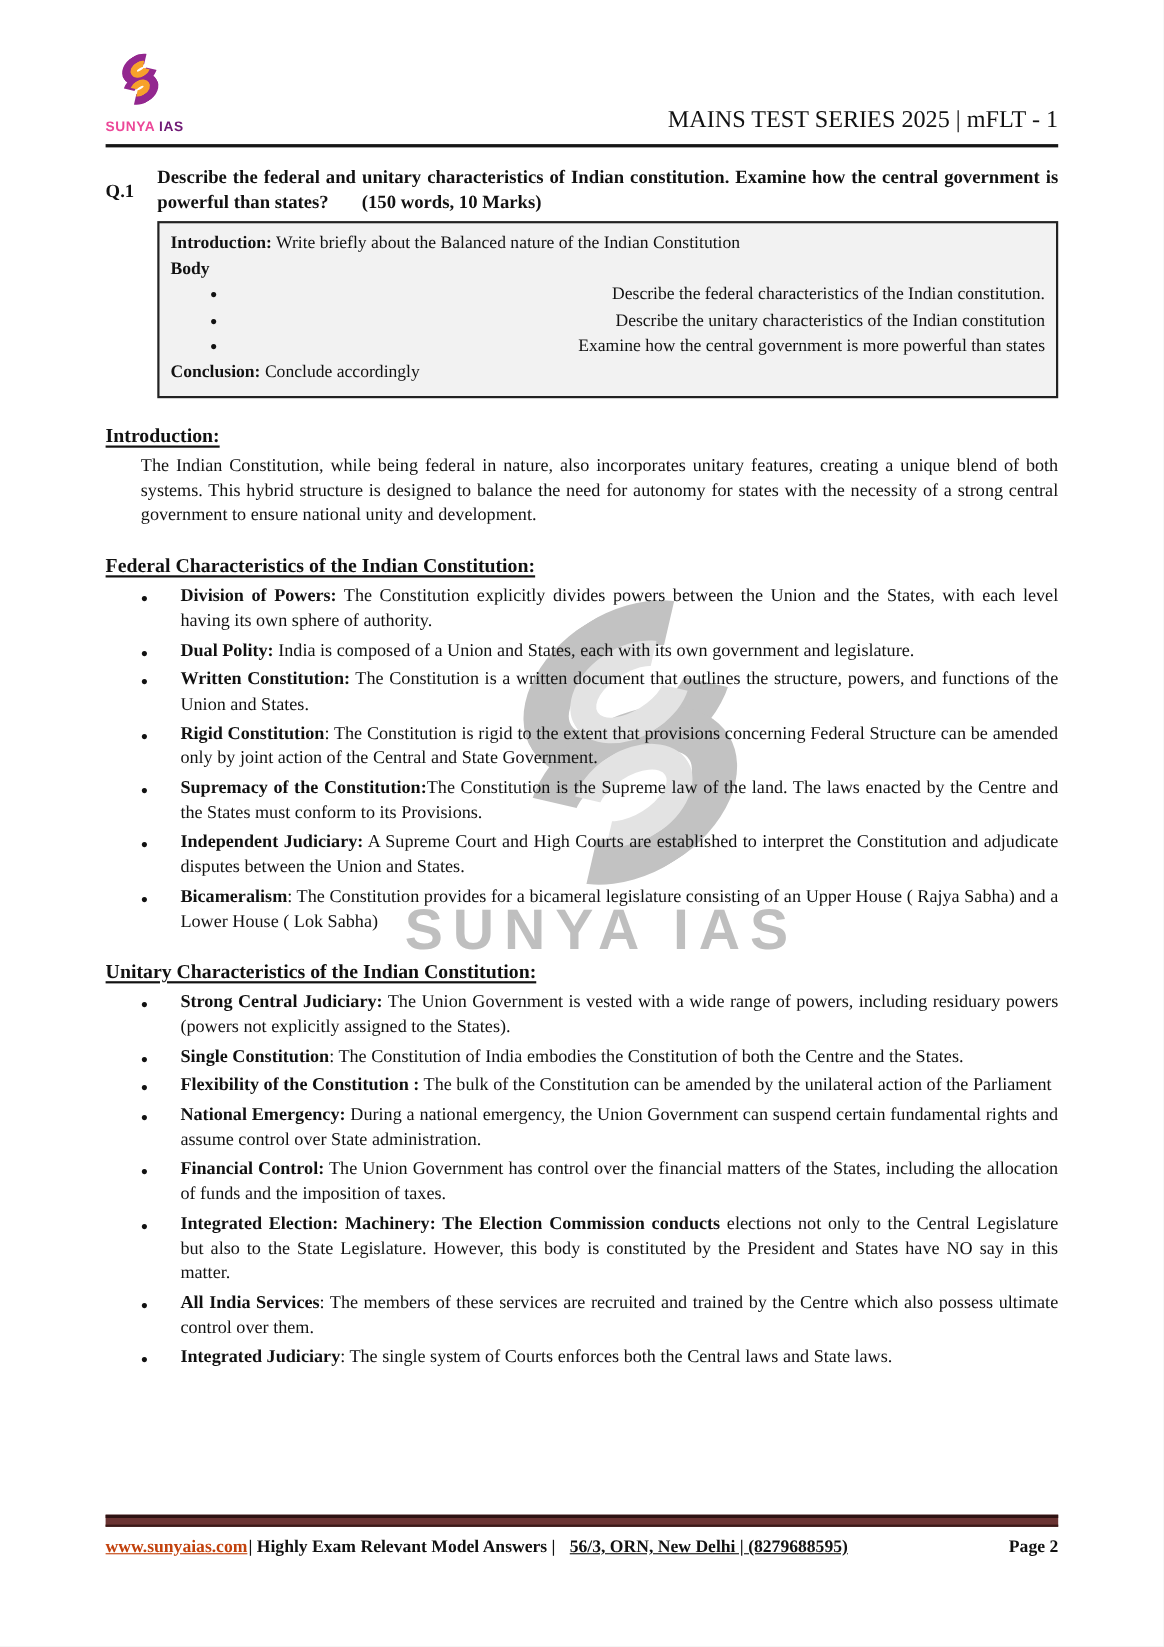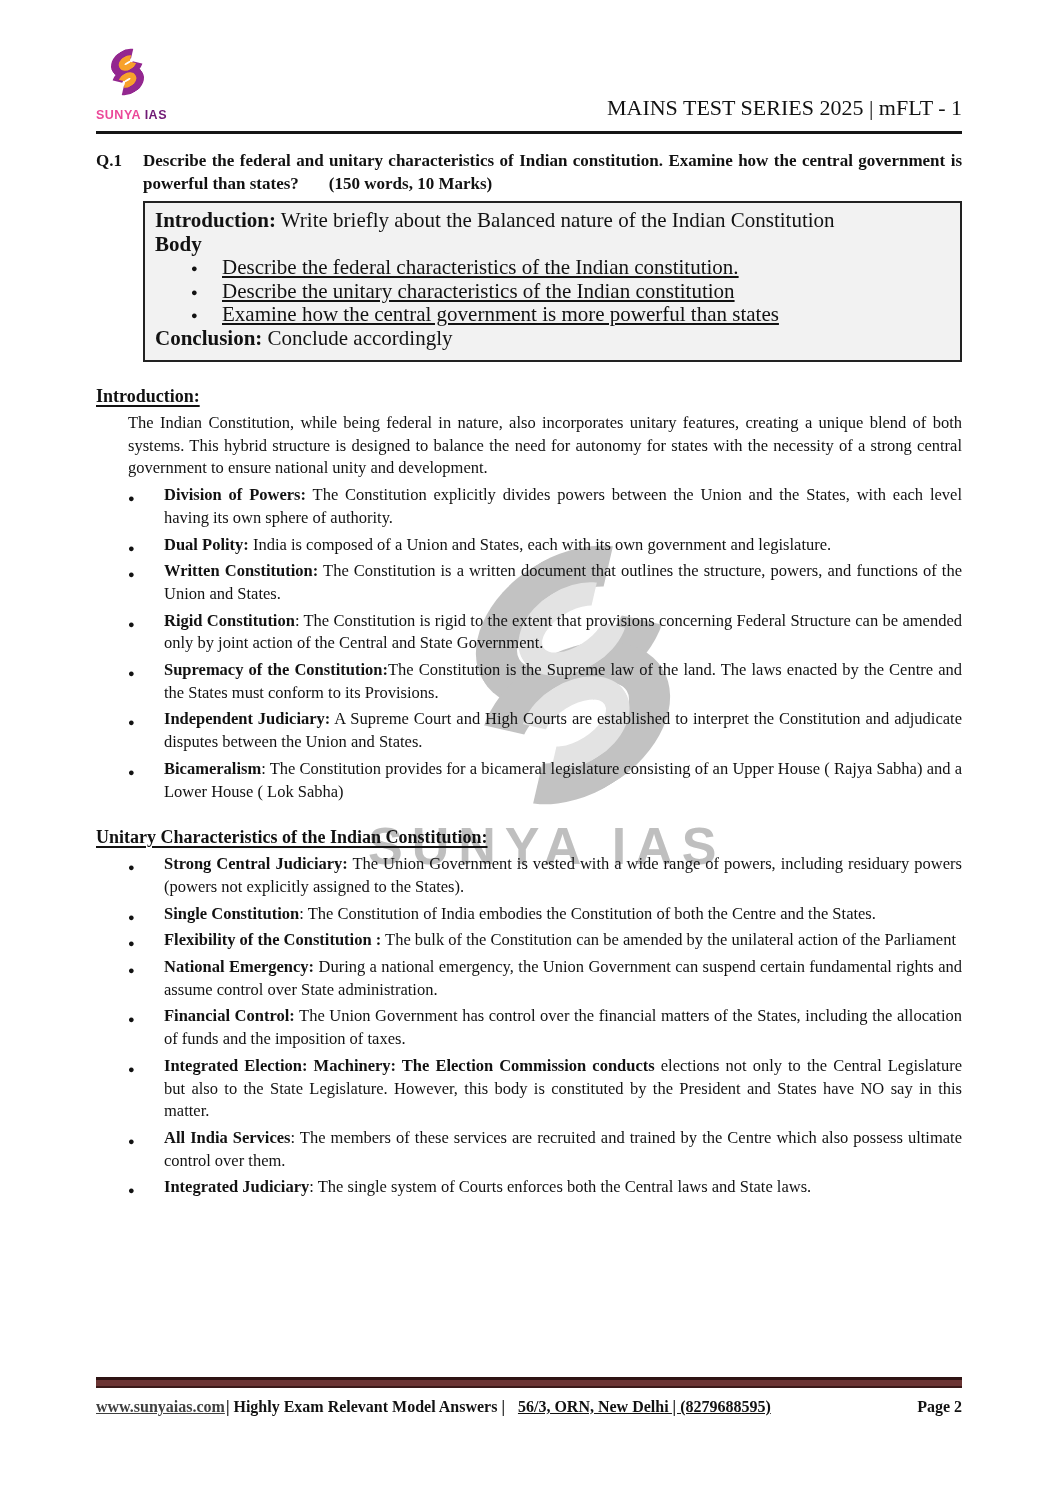--- a/index.html
+++ b/index.html
@@ -52,34 +52,34 @@
                 border: 6px solid #f7a12b; border-right-color: transparent; transform: rotate(-32deg); }
   .logo-s .b2 { width: 19px; height: 14px; left: 16px; top: 23px;
                 border: 6px solid #f7a12b; border-left-color: transparent; transform: rotate(-32deg); }
   .brand-text { margin-top: 6px; font-family: "Liberation Sans", sans-serif;
                 font-size: 12.5px; font-weight: bold; letter-spacing: .5px; }
   .brand-sunya { color: #ec4899; }
   .brand-ias   { color: #701a75; }
   .doc-title { font-size: 22px; font-weight: normal; padding-bottom: 1px; white-space: nowrap; }
 
   .question { display: flex; margin-top: 15px; font-weight: bold; font-size: 17px; line-height: 23px; }
-  .qno { width: 47px; flex: none; }
+  .qno { width: 47px; flex: none; margin-top: 13px; }
   .qtext { flex: 1; text-align: justify; }
   .qmeta { padding-left: 30px; }
 
   .outline-box {
     margin: 6px 0 0 47px;
     border: 2px solid #222;
     background: #f2f2f2;
     padding: 6px 10px 10px;
-    font-size: 21px; line-height: 23.5px;
+    font-size: 16px; line-height: 23.5px;
   }
   .outline-box .label { font-weight: bold; }
   .outline-box ul { list-style: none; }
-  .outline-box li { position: relative; padding-left: 67px; text-align: left; text-decoration: underline; }
+  .outline-box li { position: relative; padding-left: 67px; text-align: right; }
   .outline-box li::before { content: "●"; position: absolute; left: 36px; top: 1px; font-size: 11px; }
 
   .section-heading {
     margin-top: 22px;
     font-size: 18px; font-weight: bold; line-height: 24px;
     text-decoration: underline; text-decoration-thickness: 2px; text-underline-offset: 3px;
   }
   .para { margin-top: 4px; text-align: justify; font-size: 16.5px; line-height: 22.7px; margin-left: 32px; }
 
   .main-list { list-style: none; margin-top: 4px; font-size: 16.5px; line-height: 22.7px; }
@@ -90,21 +90,21 @@
   
   footer { position: absolute; left: 96px; right: 96px; top: 1377px; z-index: 1; }
   .footer-bar {
     height: 11px;
     background: #6b3433;
     border-top: 3px solid #2e1313;
     border-bottom: 2px solid #3a1918;
   }
   .footer-row { display: flex; justify-content: space-between; margin-top: 8px;
                 font-size: 16px; font-weight: bold; line-height: 21px; }
-  .footer-left a { color: #404040; text-decoration: underline; cursor: pointer; }
+  .footer-left a { color: #c2410c; text-decoration: underline; cursor: pointer; }
   .footer-mid { margin-left: 1px; }
   .footer-address { margin-left: 13px; text-decoration: underline; }
 </style>
 </head>
 <body>
 
 <div class="page">
 
   <div class="watermark">
     <div class="s-mark wm-s">
@@ -146,20 +146,21 @@
         <li>Describe the federal characteristics of the Indian constitution.</li>
         <li>Describe the unitary characteristics of the Indian constitution</li>
         <li>Examine how the central government is more powerful than states</li>
       </ul>
       <p><span class="label">Conclusion:</span> <span>Conclude accordingly</span></p>
     </div>
 
     <h3 class="section-heading">Introduction:</h3>
     <p class="para">The Indian Constitution, while being federal in nature, also incorporates unitary features, creating a unique blend of both systems. This hybrid structure is designed to balance the need for autonomy for states with the necessity of a strong central government to ensure national unity and development.</p>
 
+    <h3 class="section-heading">Federal Characteristics of the Indian Constitution:</h3>
     <ul class="main-list">
       <li><span class="lead">Division of Powers:</span><span> The Constitution explicitly divides powers between the Union and the States, with each level having its own sphere of authority.</span></li>
       <li><span class="lead">Dual Polity:</span><span> India is composed of a Union and States, each with its own government and legislature.</span></li>
       <li><span class="lead">Written Constitution:</span><span> The Constitution is a written document that outlines the structure, powers, and functions of the Union and States.</span></li>
       <li><span class="lead">Rigid Constitution</span><span>: The Constitution is rigid to the extent that provisions concerning Federal Structure can be amended only by joint action of the Central and State Government.</span></li>
       <li><span class="lead">Supremacy of the Constitution:</span><span>The Constitution is the Supreme law of the land. The laws enacted by the Centre and the States must conform to its Provisions.</span></li>
       <li><span class="lead">Independent Judiciary:</span><span> A Supreme Court and High Courts are established to interpret the Constitution and adjudicate disputes between the Union and States.</span></li>
       <li><span class="lead">Bicameralism</span><span>: The Constitution provides for a bicameral legislature consisting of an Upper House ( Rajya Sabha) and a Lower House ( Lok Sabha)</span></li>
     </ul>
 

